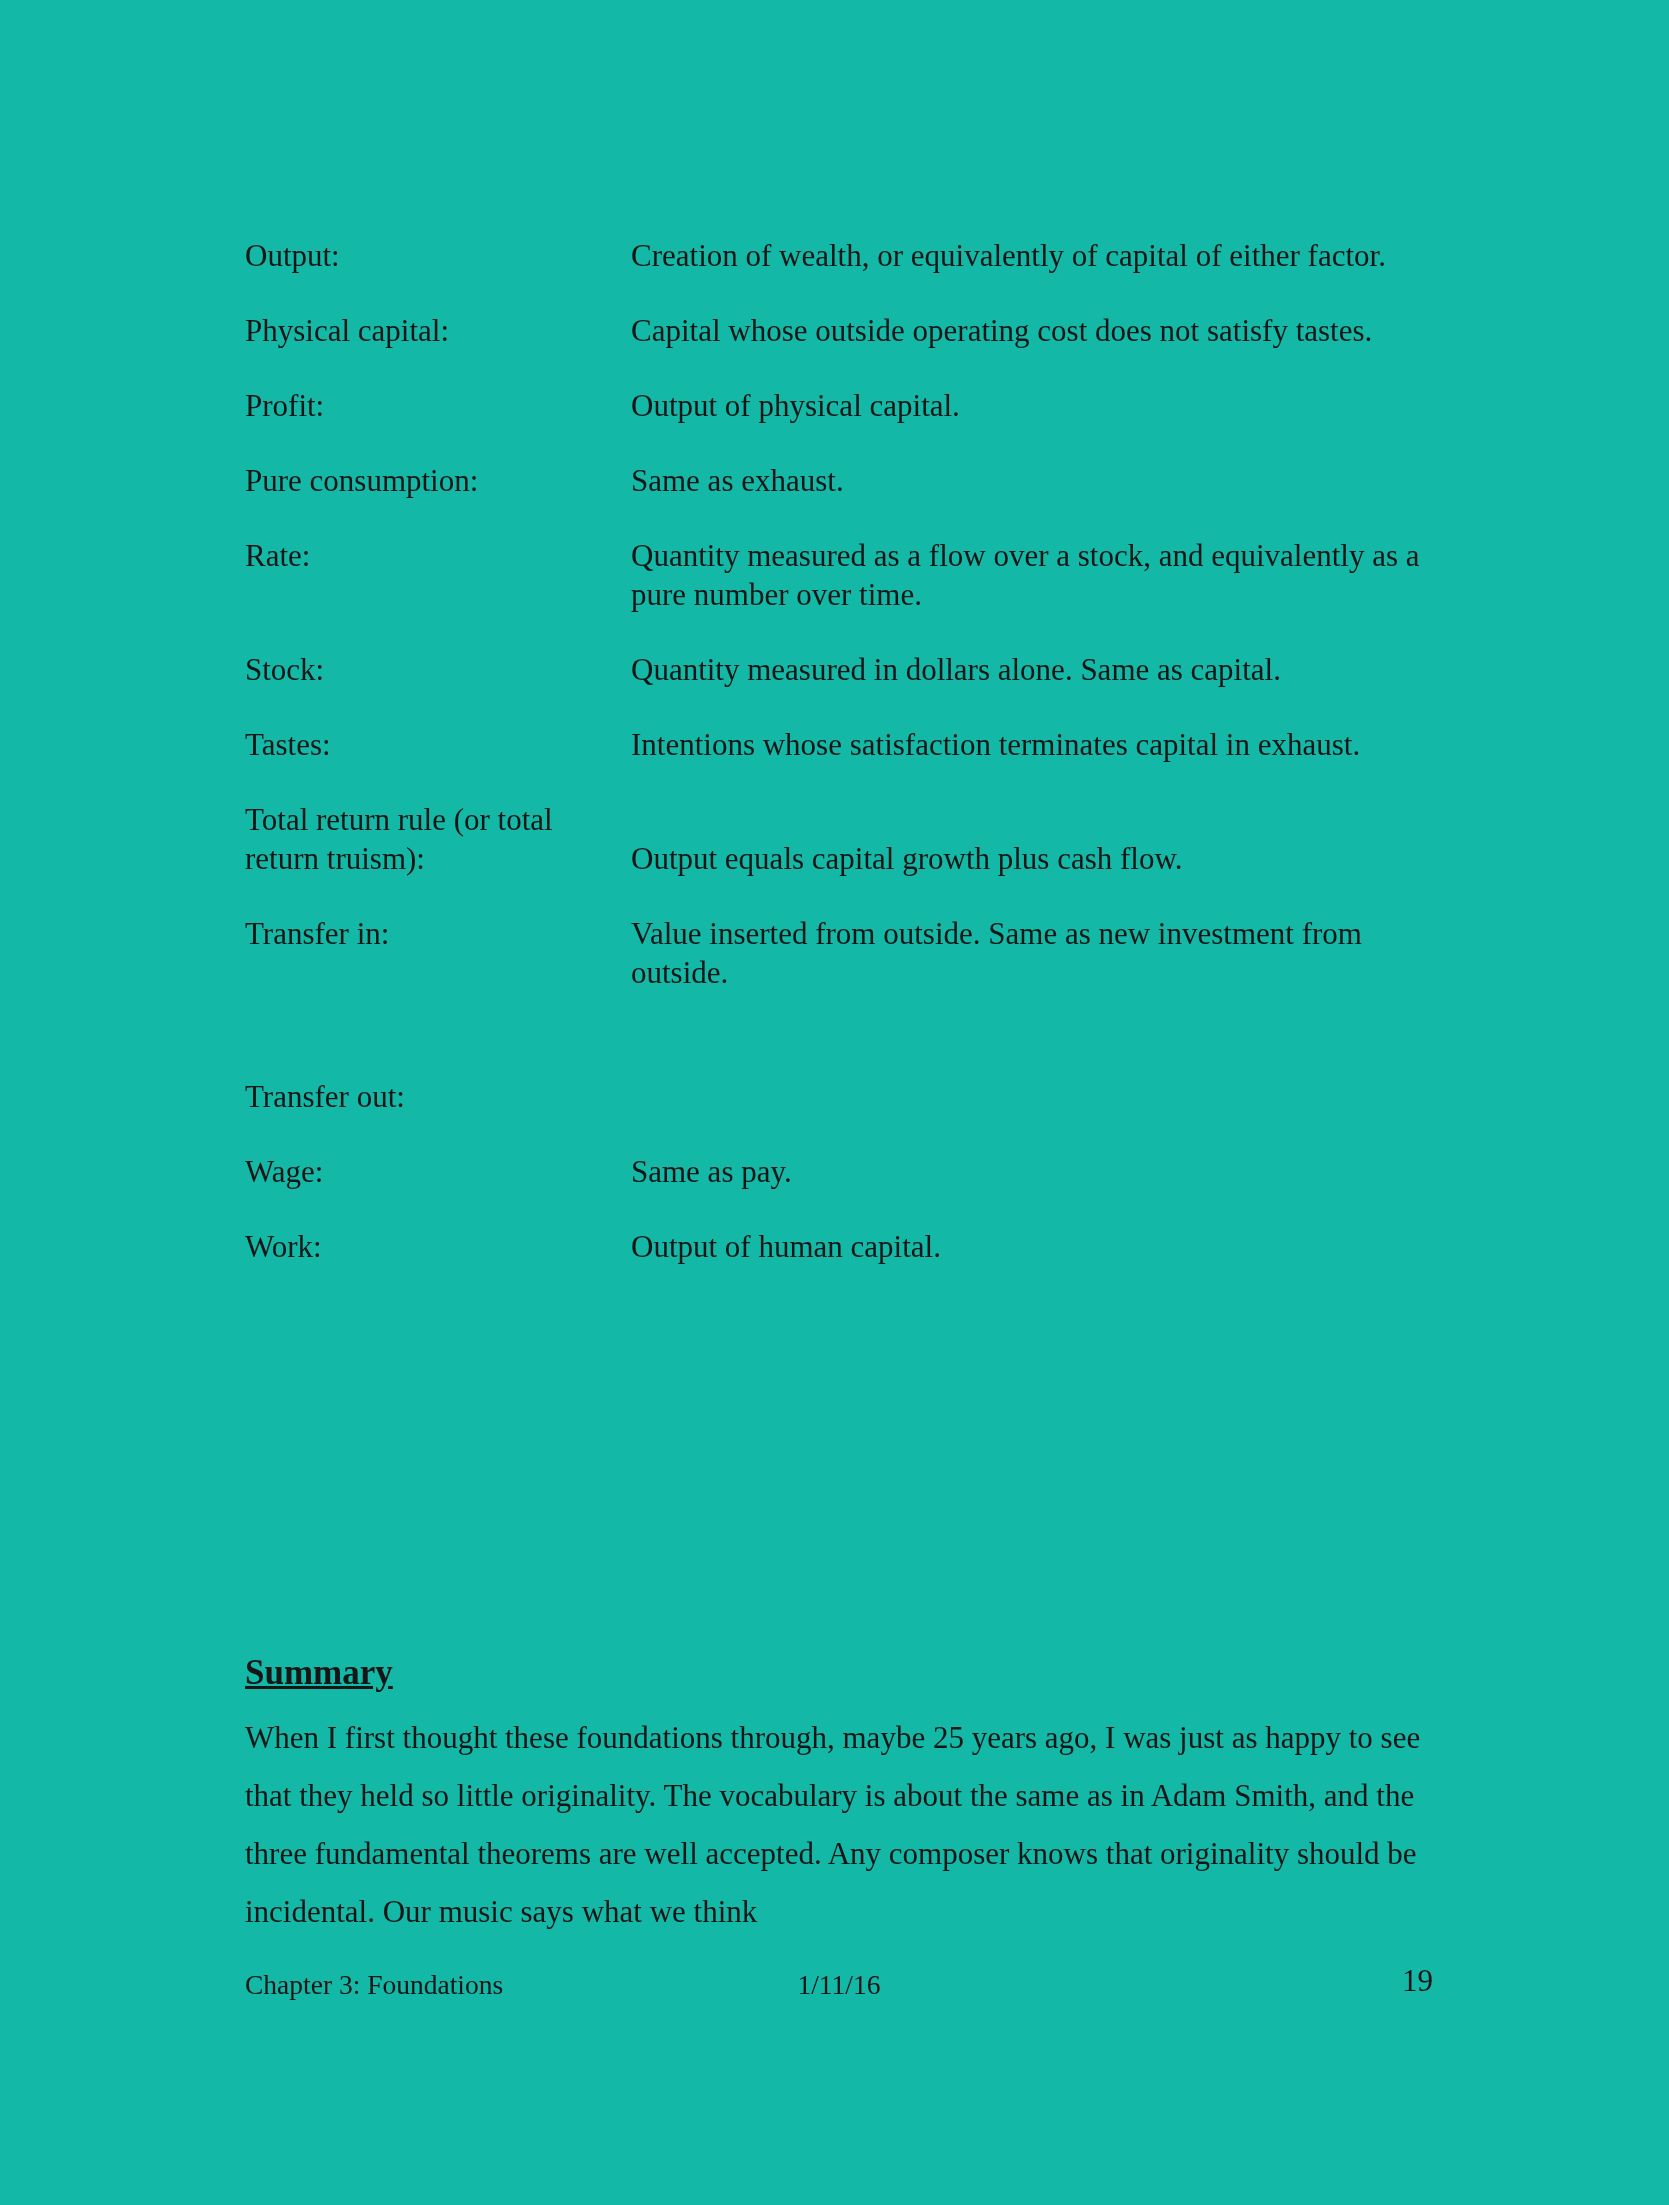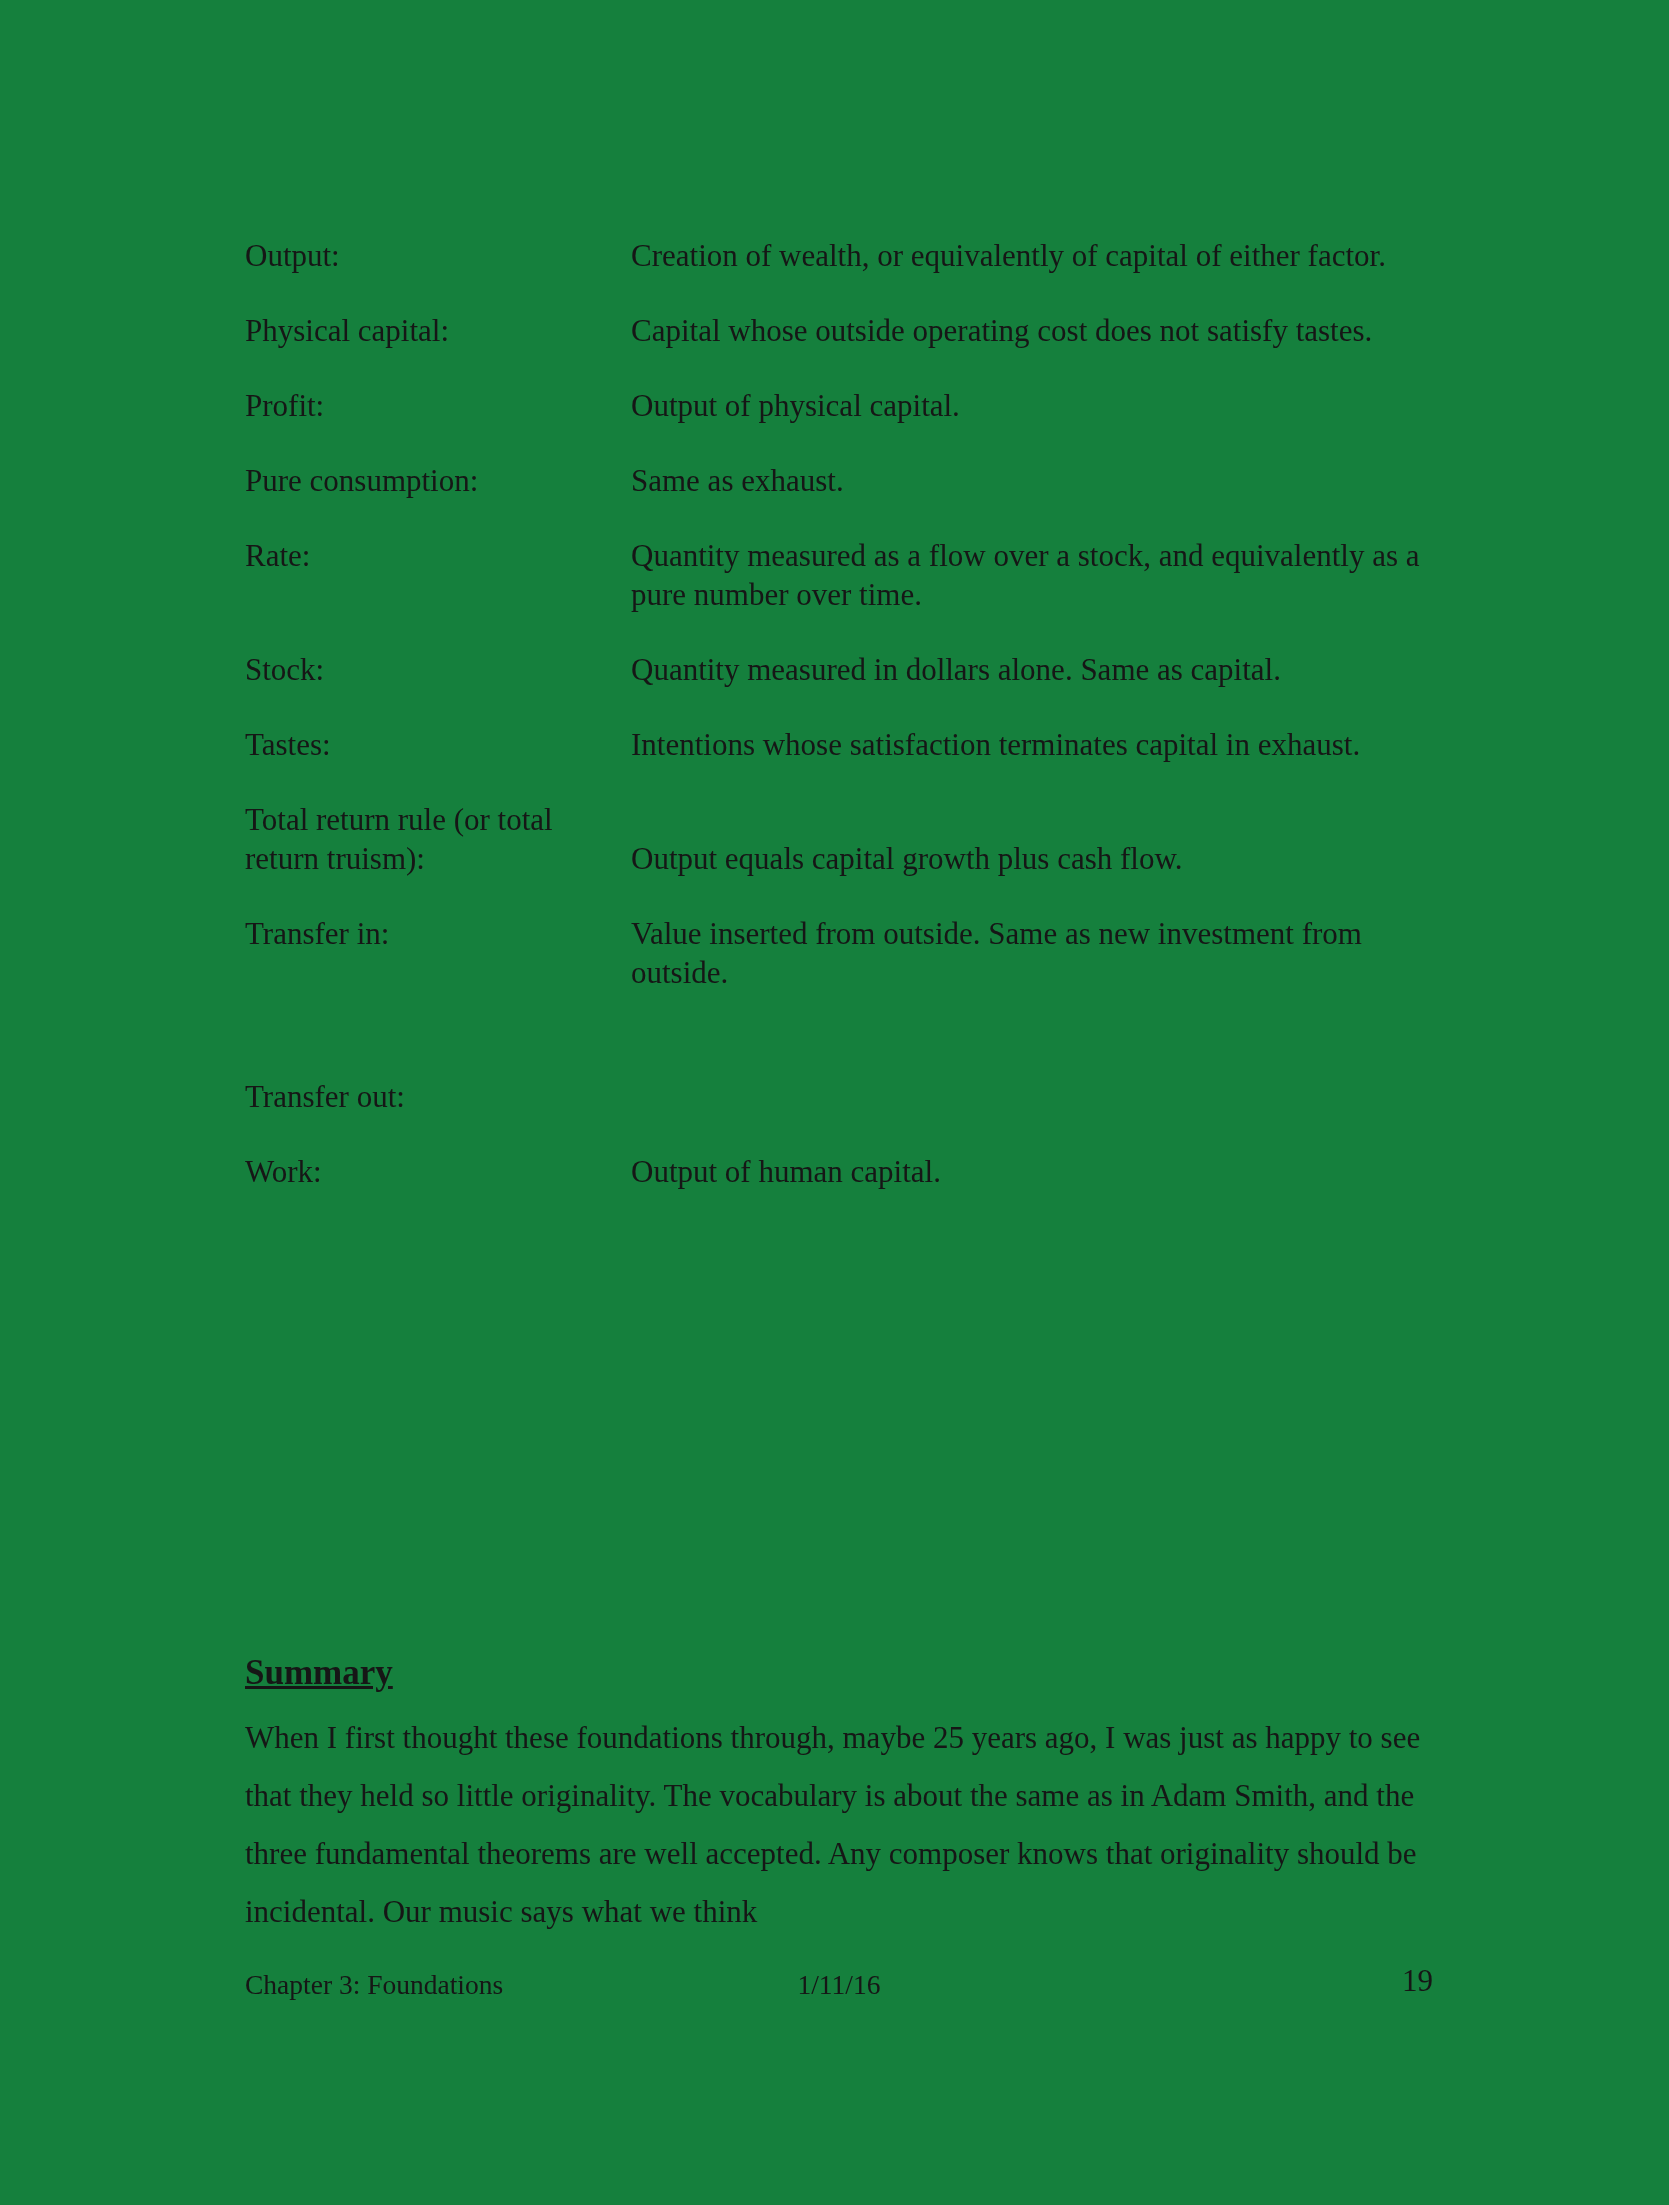--- a/index.html
+++ b/index.html
@@ -11,21 +11,21 @@
     height: 2205px;
     position: relative;
     background: #ffffff;
     font-family: "Liberation Serif", "DejaVu Serif", serif;
     color: #161616;
     overflow: hidden;
   }
   .page {
     position: absolute;
     inset: 0;
-    background: #15803d;
+    background: #14b8a6;
   }
   .glossary {
     position: absolute;
     left: 245px;
     top: 236px;
     width: 1182px;
     font-size: 31px;
     line-height: 39px;
   }
   .row {
@@ -139,20 +139,24 @@
         <div class="def">Output equals capital growth plus cash flow.</div>
       </div>
       <div class="row extra-gap">
         <div class="term">Transfer in:</div>
         <div class="def">Value inserted from outside. Same as new investment from outside.</div>
       </div>
       <div class="row">
         <div class="term">Transfer out:</div>
       </div>
       <div class="row">
+        <div class="term">Wage:</div>
+        <div class="def">Same as pay.</div>
+      </div>
+      <div class="row">
         <div class="term">Work:</div>
         <div class="def">Output of human capital.</div>
       </div>
     </div>
 
   <div class="summary-section">
     <div class="summary-heading">Summary</div>
     <div class="summary-paragraph">When I first thought these foundations through, maybe 25 years ago, I was just as happy to see that they held so little originality. The vocabulary is about the same as in Adam Smith, and the three fundamental theorems are well accepted. Any composer knows that originality should be incidental. Our music says what we think</div>
   </div>
 

